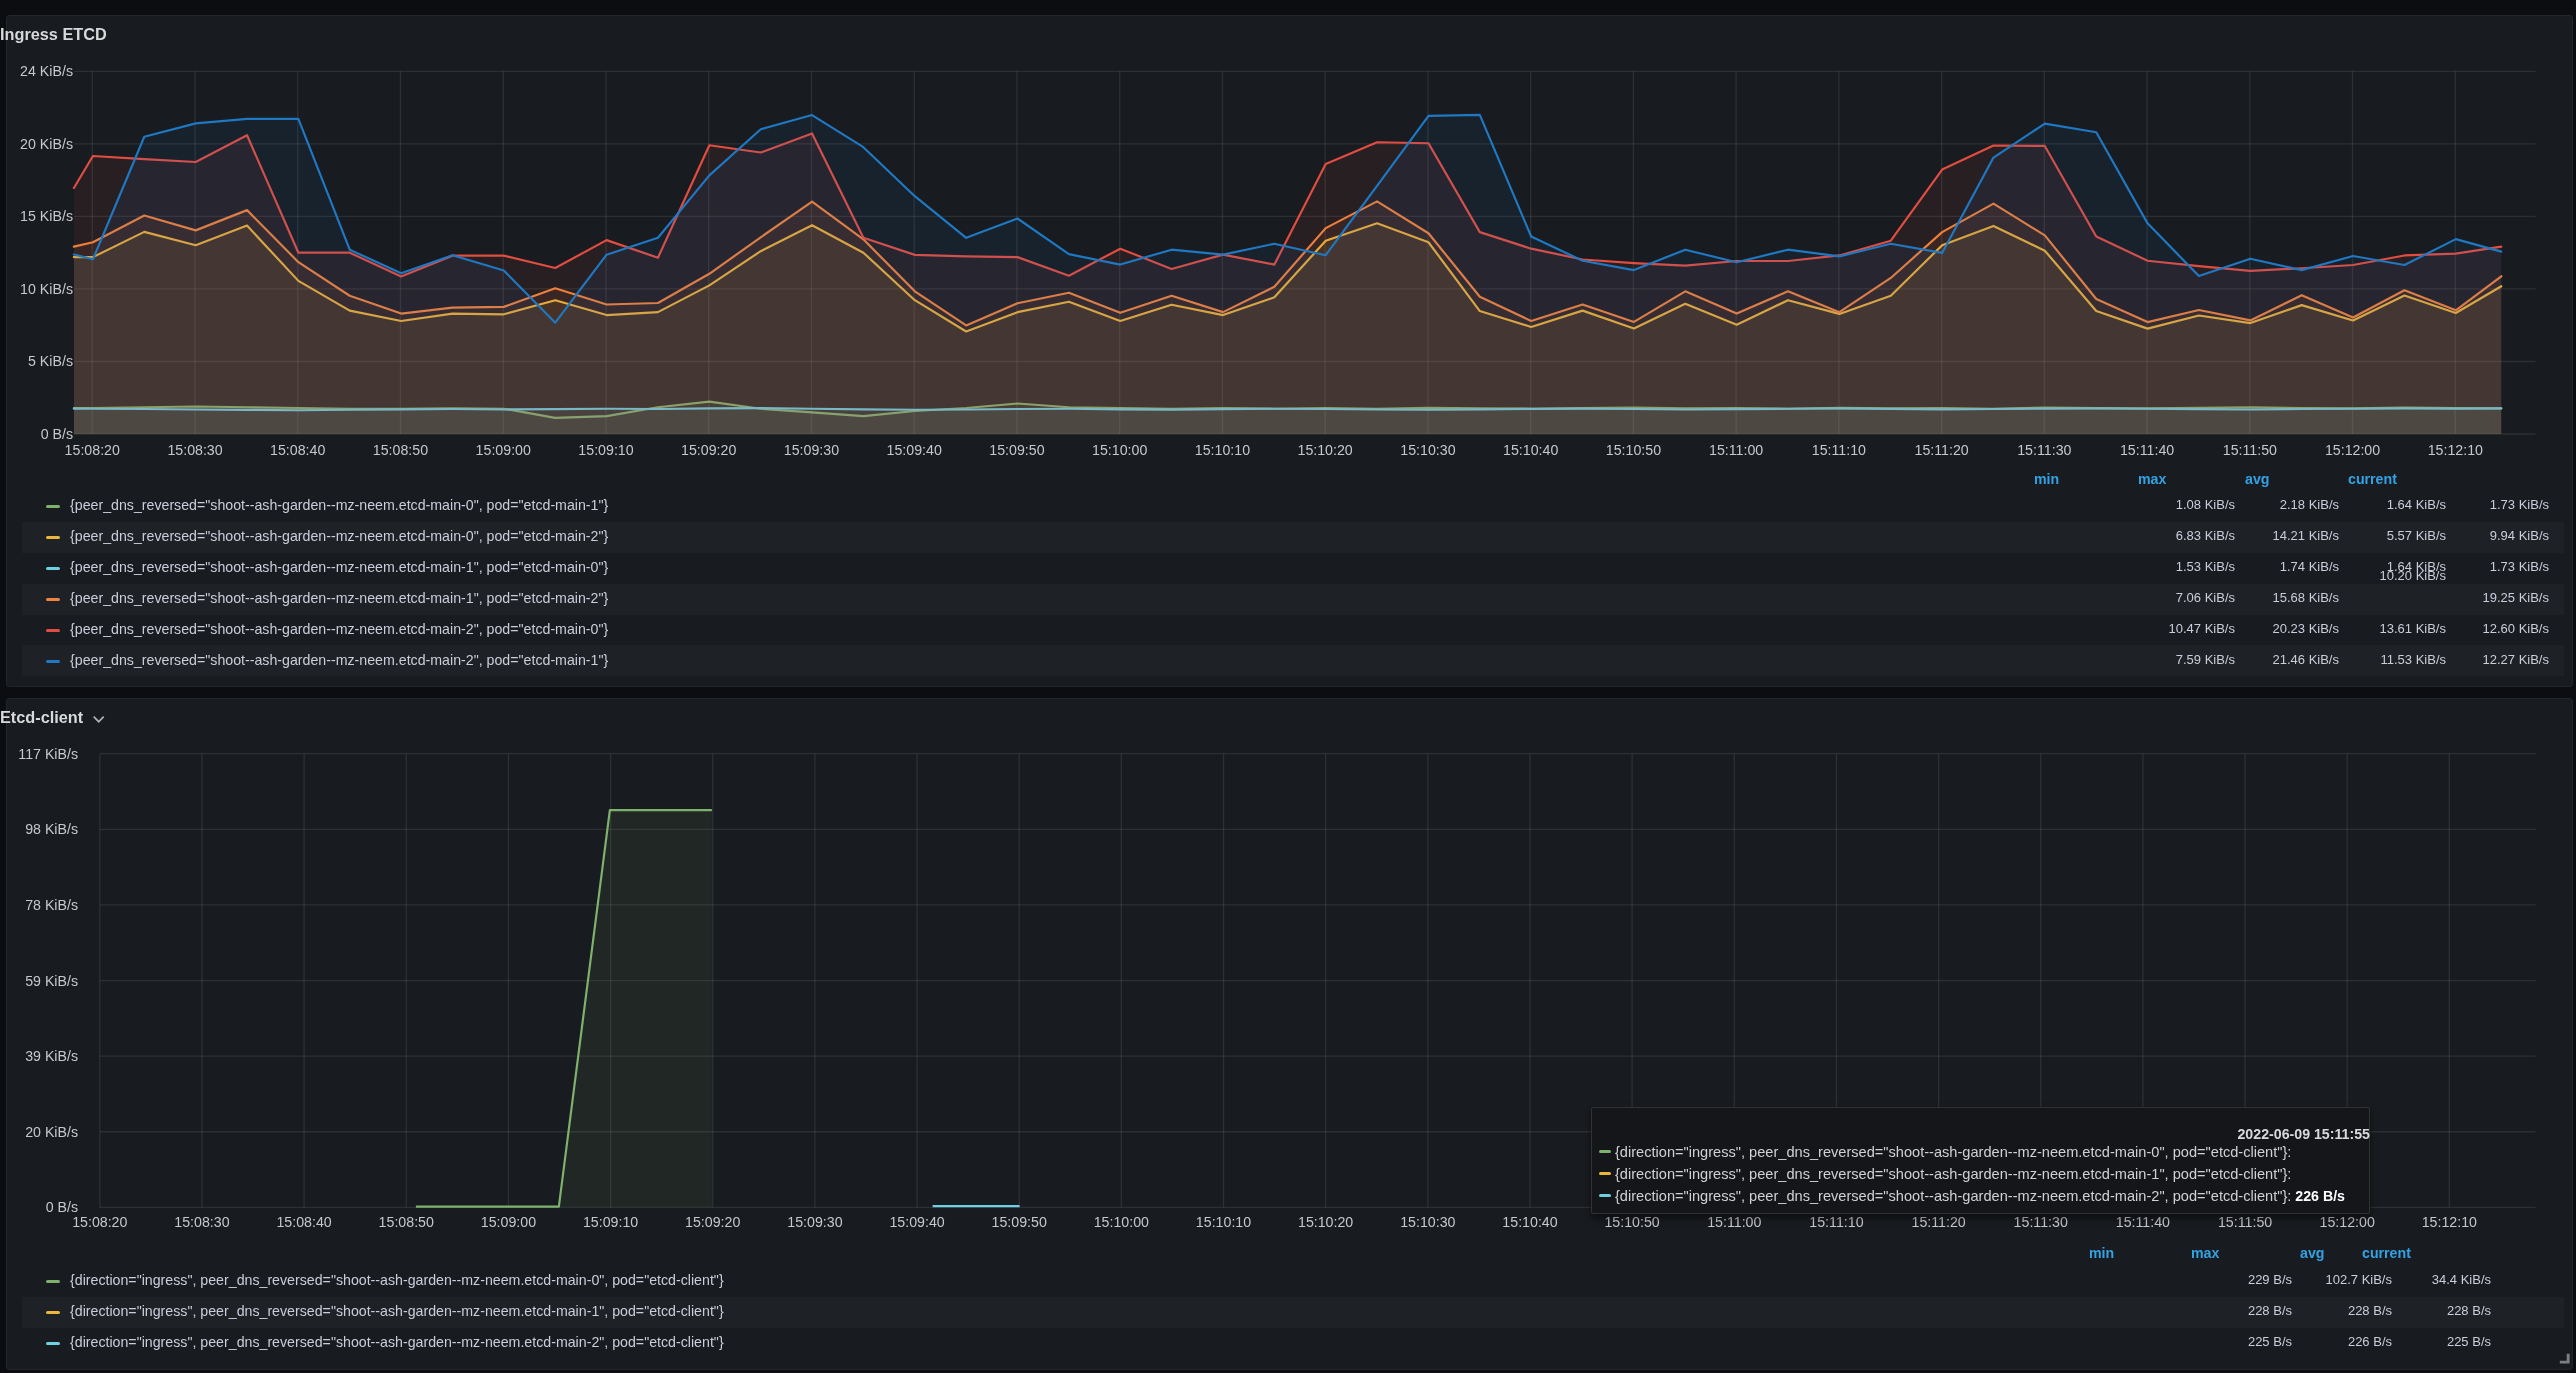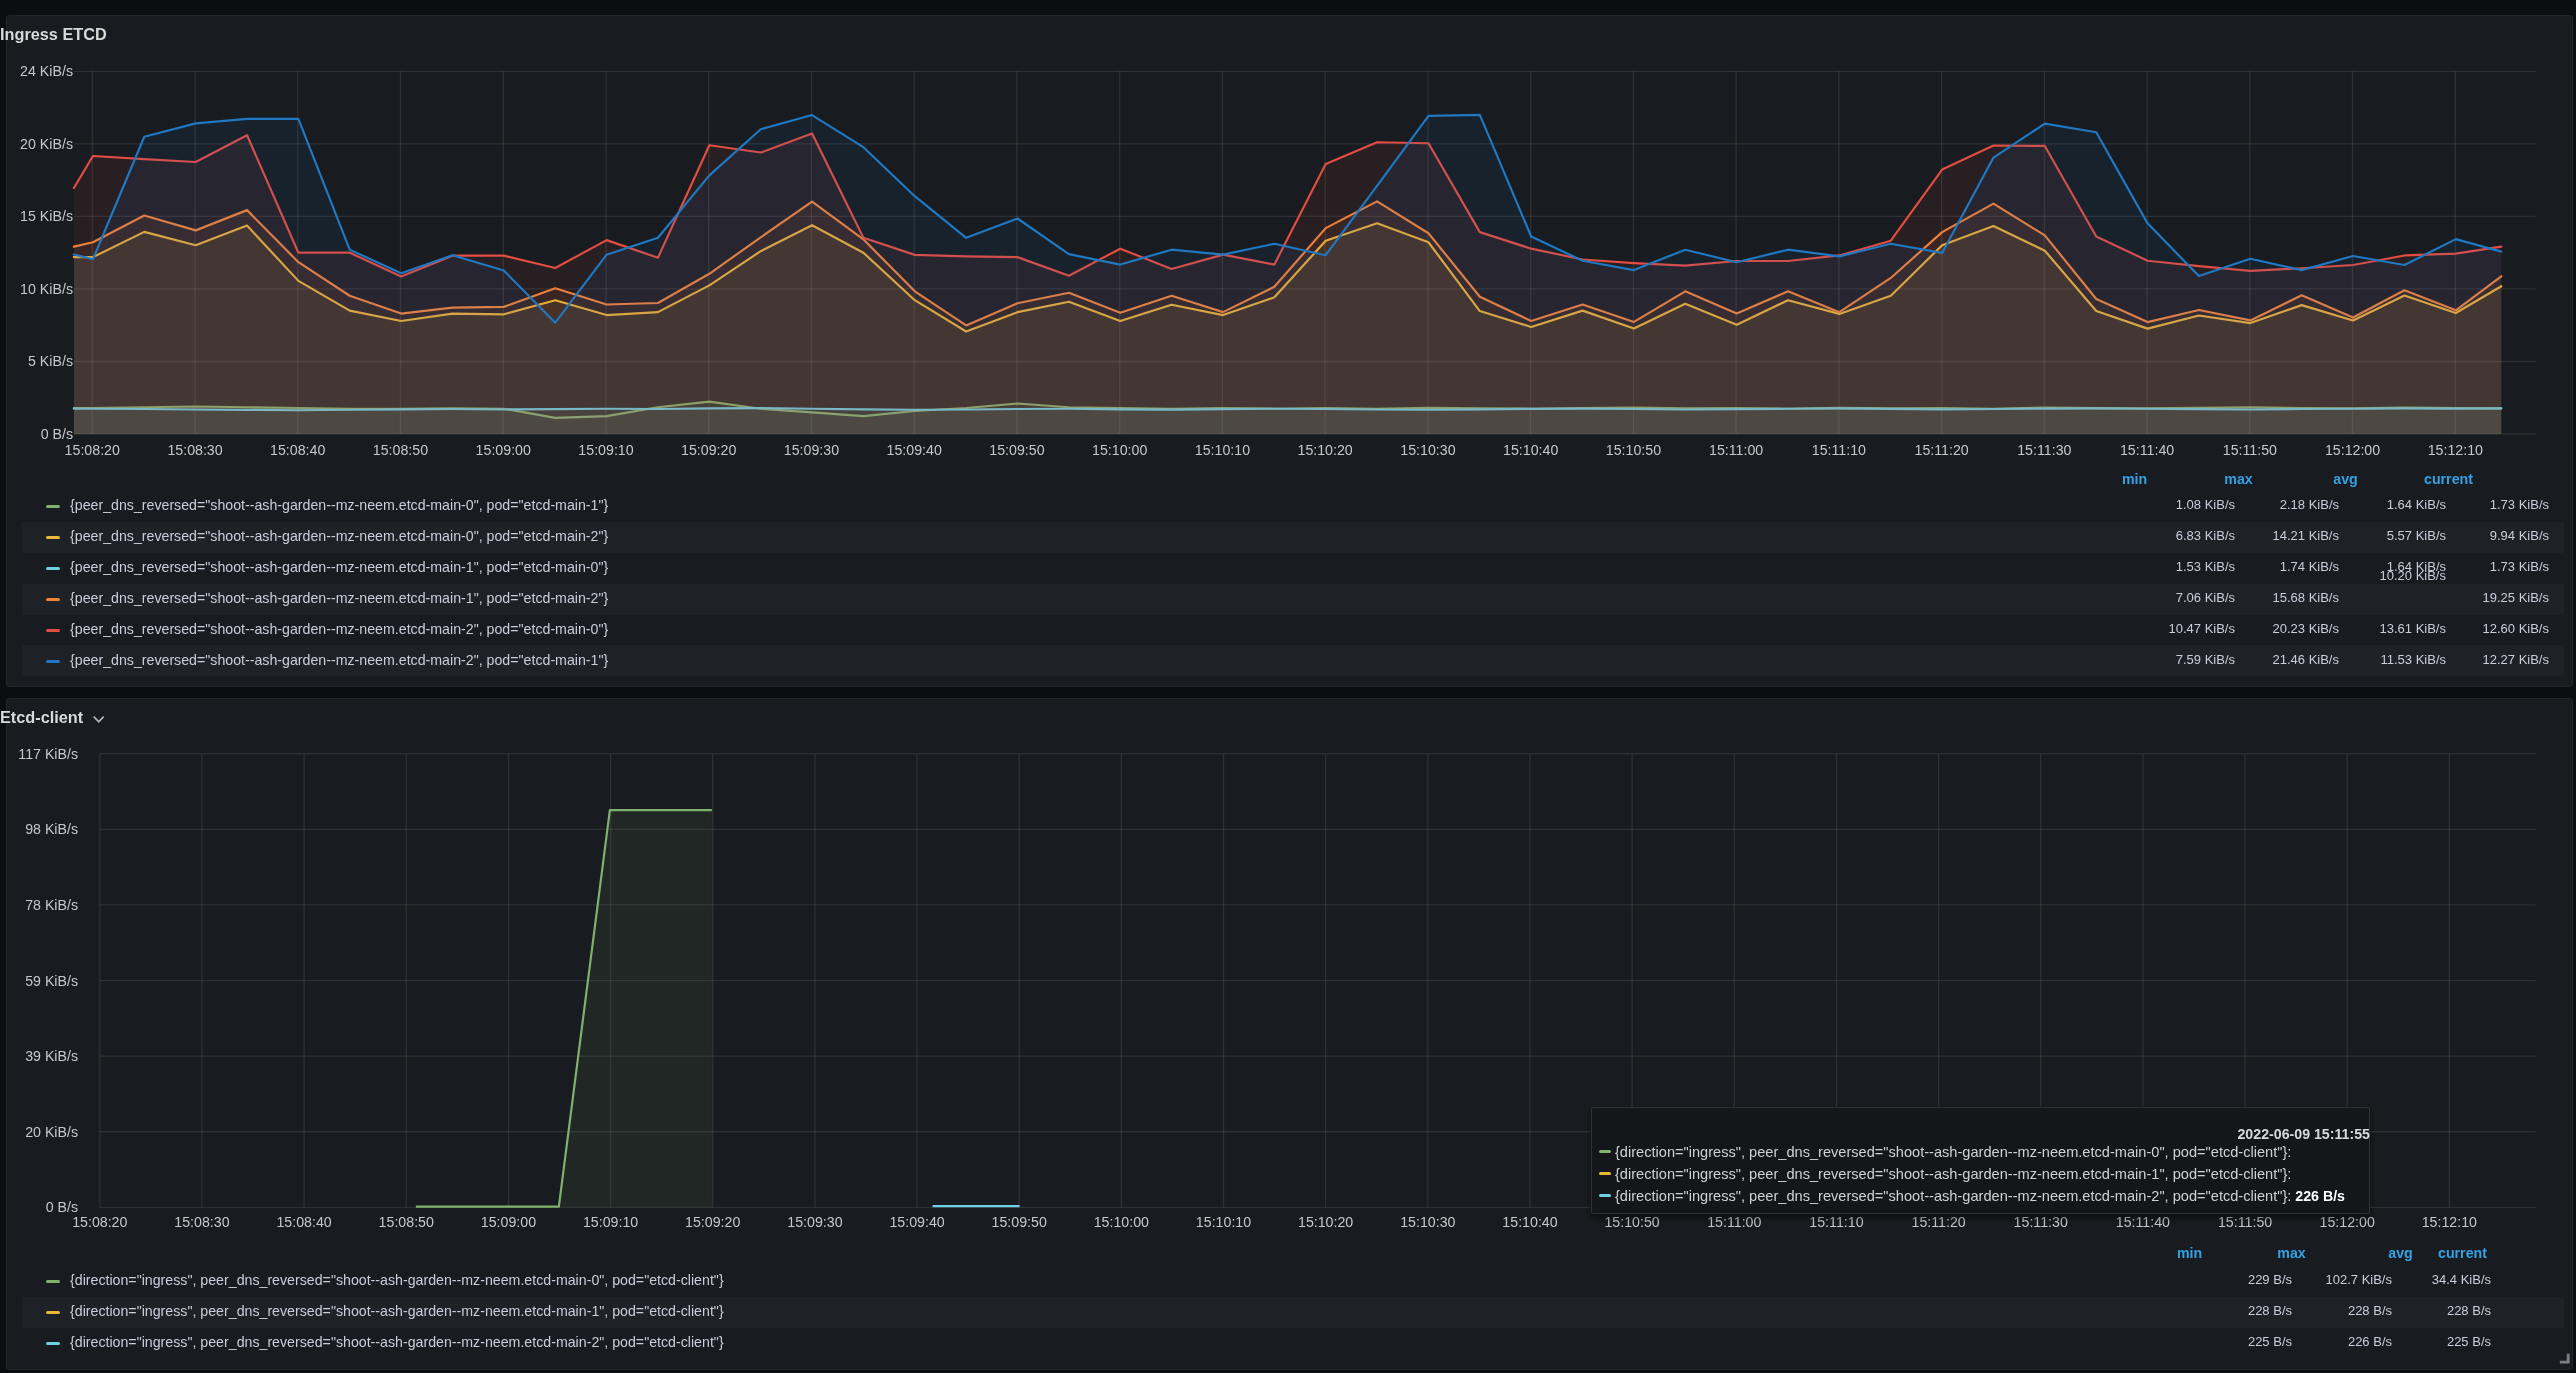--- a/index.html
+++ b/index.html
@@ -4,21 +4,21 @@
 * { margin:0; padding:0; box-sizing:border-box; }
 html,body { width:2576px; height:1373px; background:#0c0d10; overflow:hidden;
   font-family:"Liberation Sans", sans-serif; }
 .panel { position:absolute; background:#181b1f; border:0.8px solid #25262b; border-radius:3.3px; }
 .ptitle { position:absolute; width:2576px; color:#d8d9da;
   font-size:16.3px; font-weight:700; }
 .lrow { position:absolute; font-size:14.2px; color:#ccccdc; white-space:nowrap; }
 .dash { position:absolute; width:14.2px; height:3.3px; border-radius:1.7px; top:7.5px; }
 .stripe { position:absolute; left:22px; width:2542px; height:31px; background:rgba(255,255,255,0.028); }
 .num { position:absolute; font-size:13px; color:#ccccdc; text-align:right; }
-.hdr { position:absolute; font-size:14.2px; color:#33a2e5; font-weight:700; text-align:center; }
+.hdr { position:absolute; font-size:14.2px; color:#33a2e5; font-weight:700; text-align:left; }
 
 </style></head><body>
 <div class="panel" style="left:5.9px;top:15px;width:2567px;height:672px"></div>
 <div class="panel" style="left:5.9px;top:698px;width:2567px;height:672px"></div>
 <div class="ptitle" style="top:25px">Ingress ETCD</div>
 <div class="ptitle" style="top:708px">Etcd-client&nbsp;&nbsp;<svg width="13.4" height="8.4" style="display:inline-block" viewBox="0 0 16 10">
       <path d="M2 2 L8 8 L14 2" stroke="#aeb1b7" stroke-width="2" fill="none"></path>
     </svg></div>
 <svg width="2576" height="1373" viewBox="0 0 3080 1642" font-family="Liberation Sans, sans-serif" style="position:absolute;left:0;top:0">
 <line x1="88.0" y1="519.0" x2="3032.0" y2="519.0" stroke="rgba(255,255,255,0.09)" stroke-width="1.6"></line>

